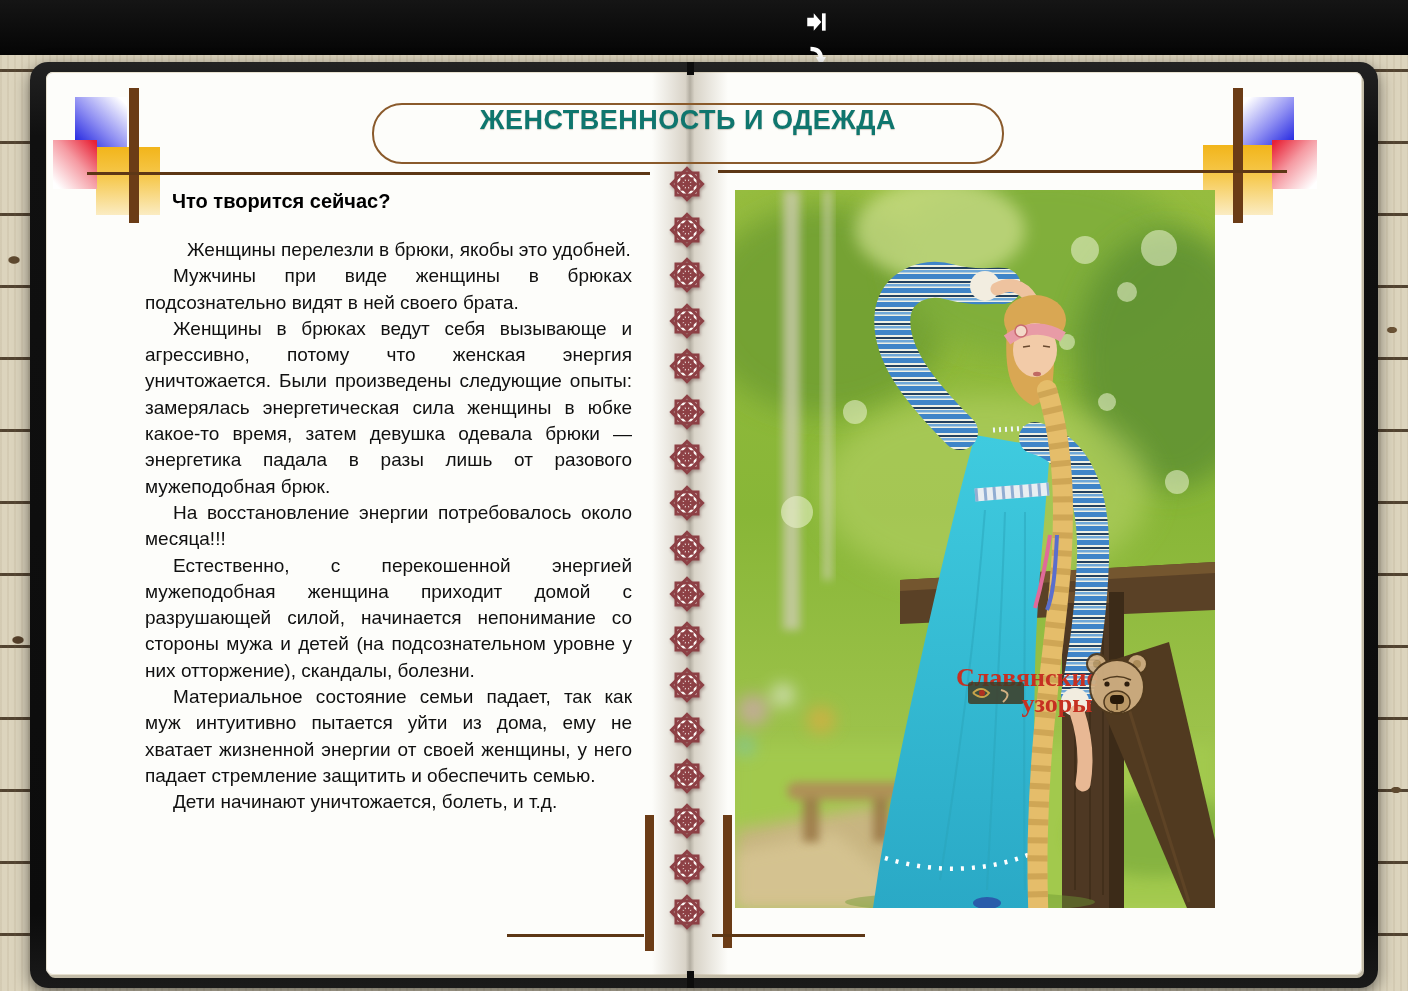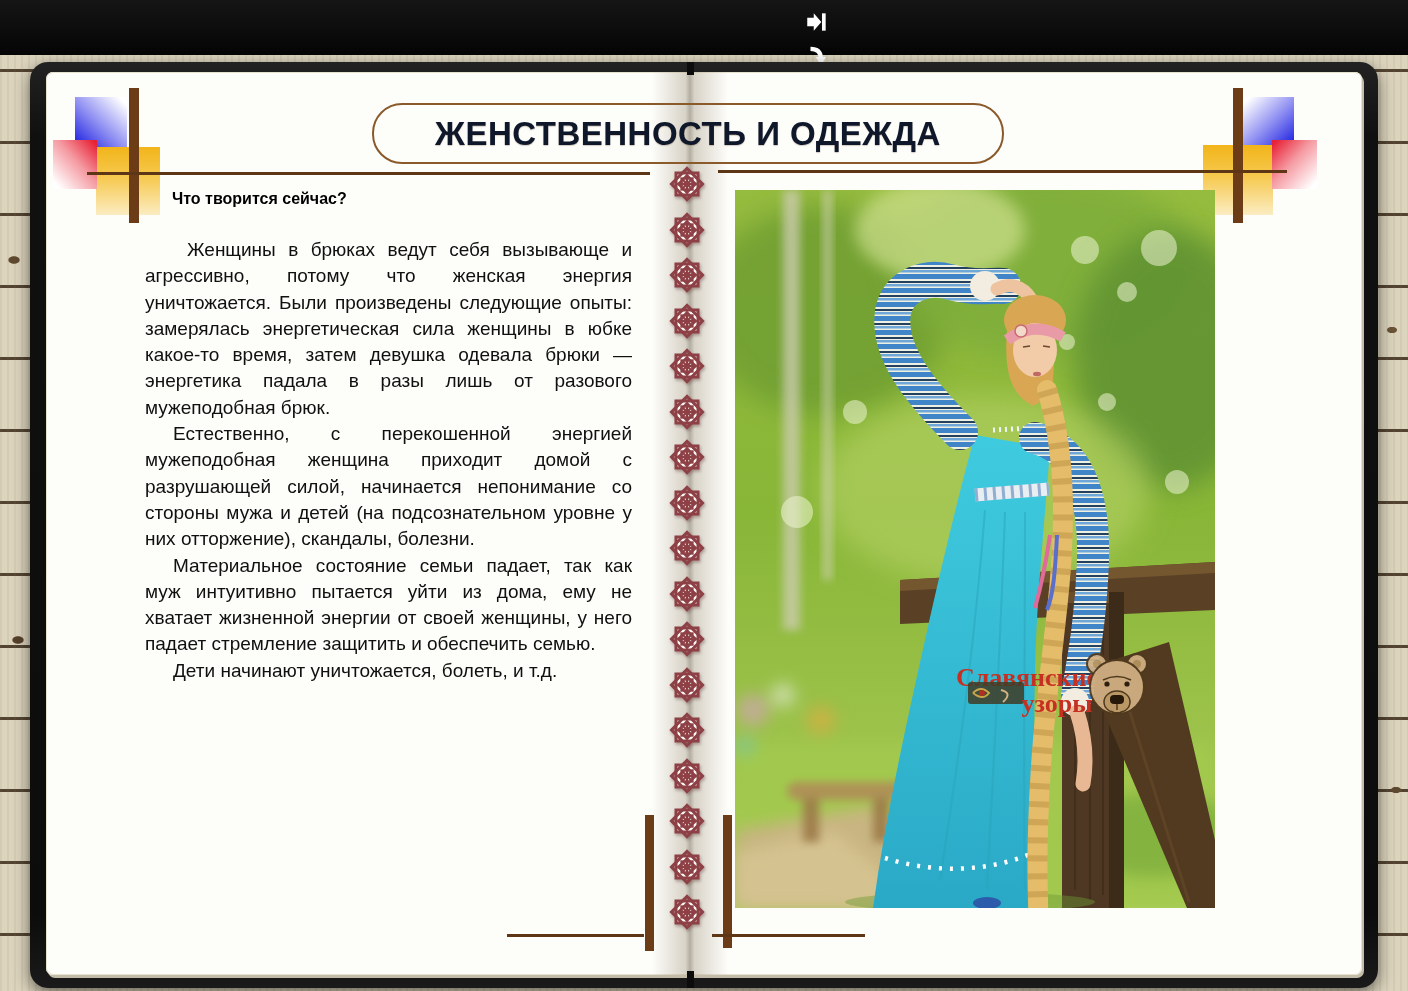--- a/index.html
+++ b/index.html
@@ -39,22 +39,22 @@
     background:linear-gradient(90deg,rgba(180,170,148,0) 0%,rgba(172,160,138,.45) 44%,rgba(118,108,88,.55) 50%,rgba(172,160,138,.45) 56%,rgba(180,170,148,0) 100%);}
   .spine-notch{position:absolute;left:687px;width:7px;background:#0c0c0c;}
   .notch-top{top:62px;height:13px;}
   .notch-bottom{top:971px;height:17px;}
   .page-hotspot{position:absolute;top:72px;width:658px;height:903px;background:transparent;}
   .hot-left{left:46px;}
   .hot-right{left:704px;}
 
   
   .title-box{position:absolute;left:372px;top:103px;width:628px;height:57px;
-    border:2px solid #8a5a2b;border-radius:30px;display:flex;align-items:center;justify-content:center;
-    color:#0f172a;font-size:33px;font-weight:bold;letter-spacing:.5px;
+    border:2px solid #8a5a2b;border-radius:30px;display:flex;justify-content:center;
+    color:#0f766e;font-size:27px;font-weight:bold;letter-spacing:.5px;
     text-shadow:0 1px 1px rgba(90,50,20,.25);}
 
   
   .sq{position:absolute;}
   .blue-l{left:75px;top:97px;width:52px;height:50px;background:linear-gradient(to top right,#2326e0 5%,#8d8df2 45%,#fff 92%);}
   .red-l{left:53px;top:140px;width:44px;height:49px;background:linear-gradient(to bottom left,#e82236 5%,#f59aa2 45%,#fff 92%);}
   .gold-l{left:96px;top:147px;width:64px;height:68px;background:linear-gradient(180deg,#f2b51a 0%,#f6c94f 45%,#fbecc2 100%);}
   .blue-r{left:1242px;top:97px;width:52px;height:50px;background:linear-gradient(to top left,#2326e0 5%,#8d8df2 45%,#fff 92%);}
   .red-r{left:1272px;top:140px;width:45px;height:49px;background:linear-gradient(to bottom right,#e82236 5%,#f59aa2 45%,#fff 92%);}
   .gold-r{left:1203px;top:145px;width:70px;height:70px;background:linear-gradient(180deg,#f2b51a 0%,#f6c94f 45%,#fbecc2 100%);}
@@ -63,21 +63,21 @@
   .vbar-tr{left:1233px;top:88px;height:135px;}
   .vbar-bl{left:645px;top:815px;width:9px;height:136px;}
   .vbar-br{left:723px;top:815px;width:9px;height:133px;}
   .hline{position:absolute;height:3px;background:#5d3715;}
   .hline-tl{left:87px;top:172px;width:563px;}
   .hline-tr{left:718px;top:170px;width:569px;}
   .hline-bl{left:507px;top:934px;width:137px;}
   .hline-br{left:712px;top:934px;width:153px;}
 
   
-  .heading{position:absolute;left:172px;top:190px;font-size:16px;font-weight:bold;color:#000;text-align:right;}
+  .heading{position:absolute;left:172px;top:190px;font-size:20px;font-weight:bold;color:#000;text-align:right;}
   .body-text{position:absolute;left:145px;top:237px;width:487px;color:#101010;}
   .body-text p{margin:0;text-indent:28px;text-align:justify;font-size:19px;line-height:26.3px;}
   .body-text p:first-of-type{text-indent:42px;}
 
   
   .ornaments{position:absolute;left:666px;top:163px;width:42px;display:flex;flex-direction:column;gap:3.5px;
     filter:drop-shadow(1px 2px 1.5px rgba(70,25,25,.35));}
   .orn{width:42px;height:42px;flex:0 0 auto;}
 
   
@@ -214,21 +214,24 @@
   <div class="vbar vbar-br"></div>
   <div class="hline hline-bl"></div>
   <div class="hline hline-br"></div>
 
   <div class="title-box">
     <span>ЖЕНСТВЕННОСТЬ И ОДЕЖДА</span>
   </div>
 
   <div class="heading">Что творится сейчас?</div>
   <div class="body-text">
+    <p>Женщины перелезли в брюки, якобы это удобней.</p>
+    <p>Мужчины при виде женщины в брюках подсознательно видят в ней своего брата.</p>
     <p>Женщины в брюках ведут себя вызывающе и агрессивно, потому что женская энергия уничтожается. Были произведены следующие опыты: замерялась энергетическая сила женщины в юбке какое-то время, затем девушка одевала брюки — энергетика падала в разы лишь от разового мужеподобная брюк.</p>
+    <p>На восстановление энергии потребовалось около месяца!!!</p>
     <p>Естественно, с перекошенной энергией мужеподобная женщина приходит домой с разрушающей силой, начинается непонимание со стороны мужа и детей (на подсознательном уровне у них отторжение), скандалы, болезни.</p>
     <p>Материальное состояние семьи падает, так как муж интуитивно пытается уйти из дома, ему не хватает жизненной энергии от своей женщины, у него падает стремление защитить и обеспечить семью.</p>
     <p>Дети начинают уничтожается, болеть, и т.д.</p>
   </div>
 
   <div class="ornaments">
     <svg class="orn" viewBox="0 0 42 42">
         <use href="#ladinets"></use>
       </svg>
     <svg class="orn" viewBox="0 0 42 42">

